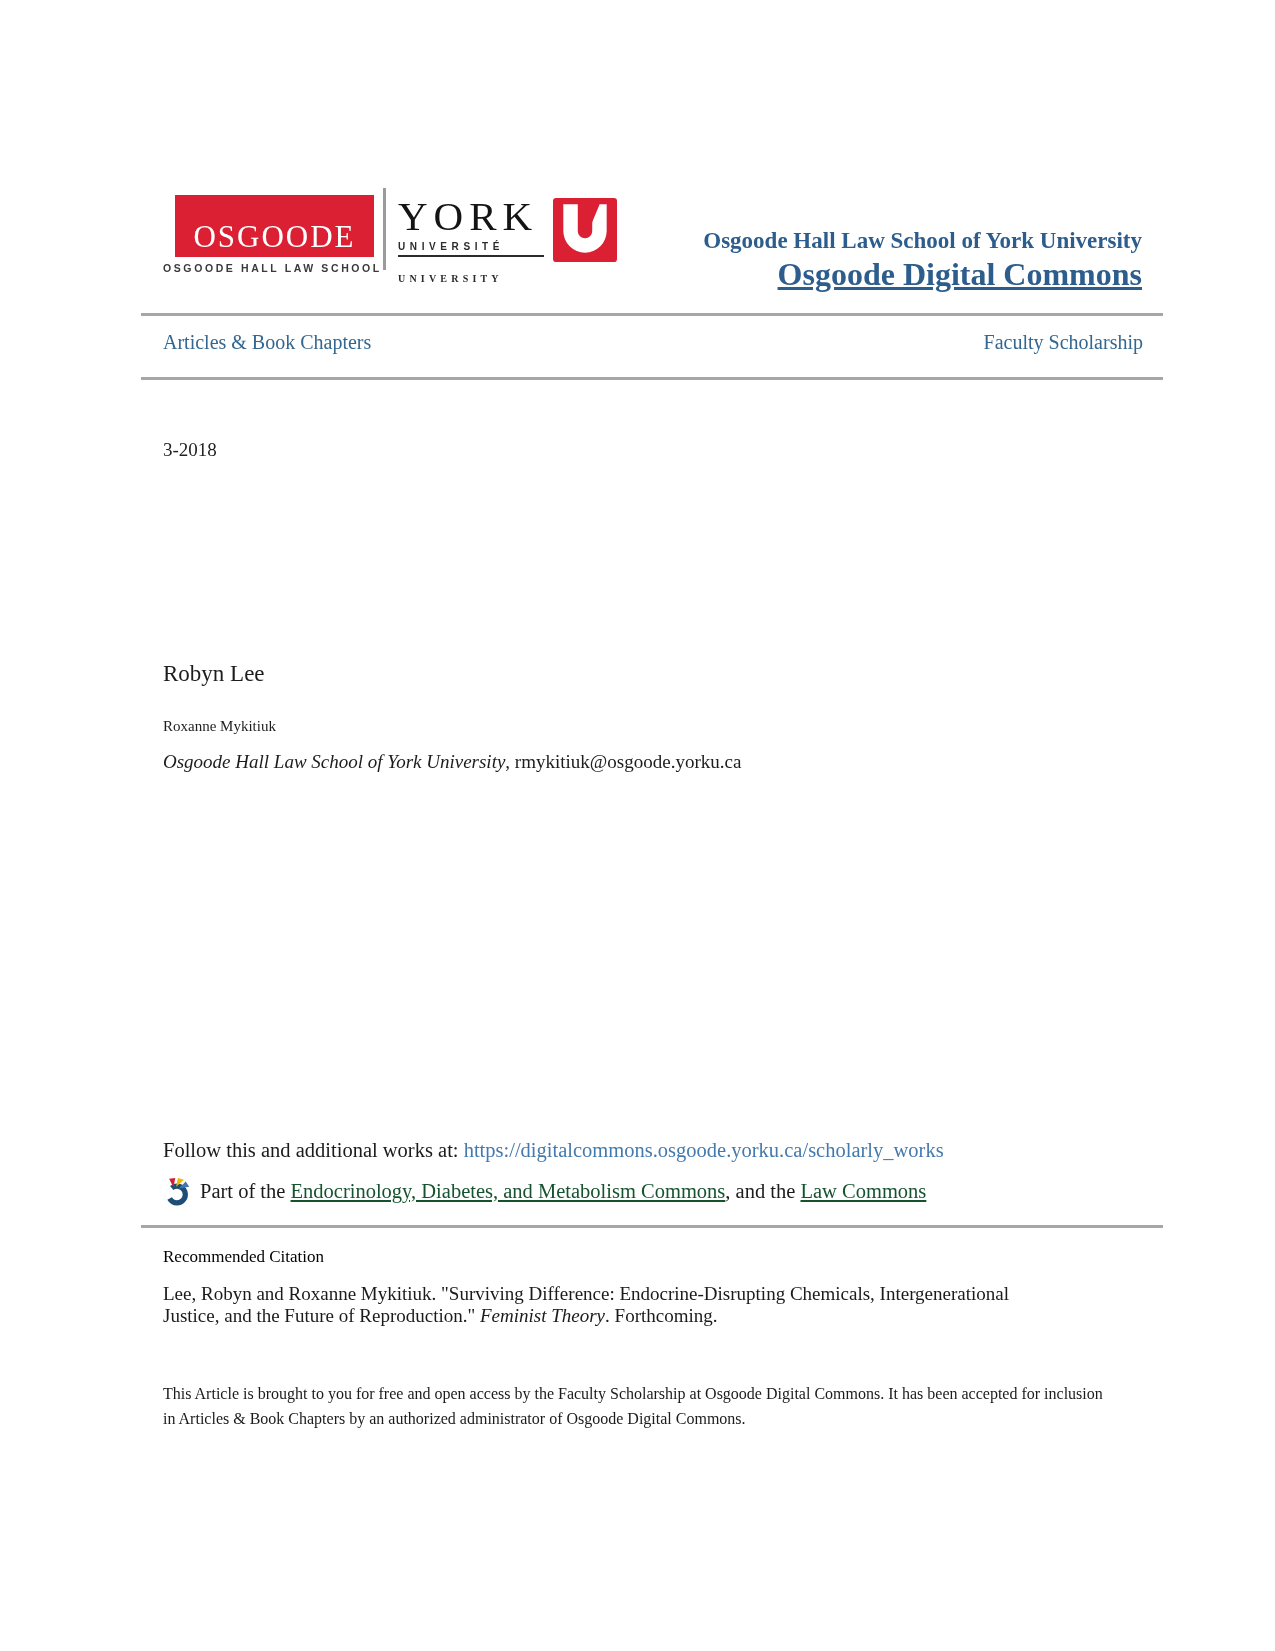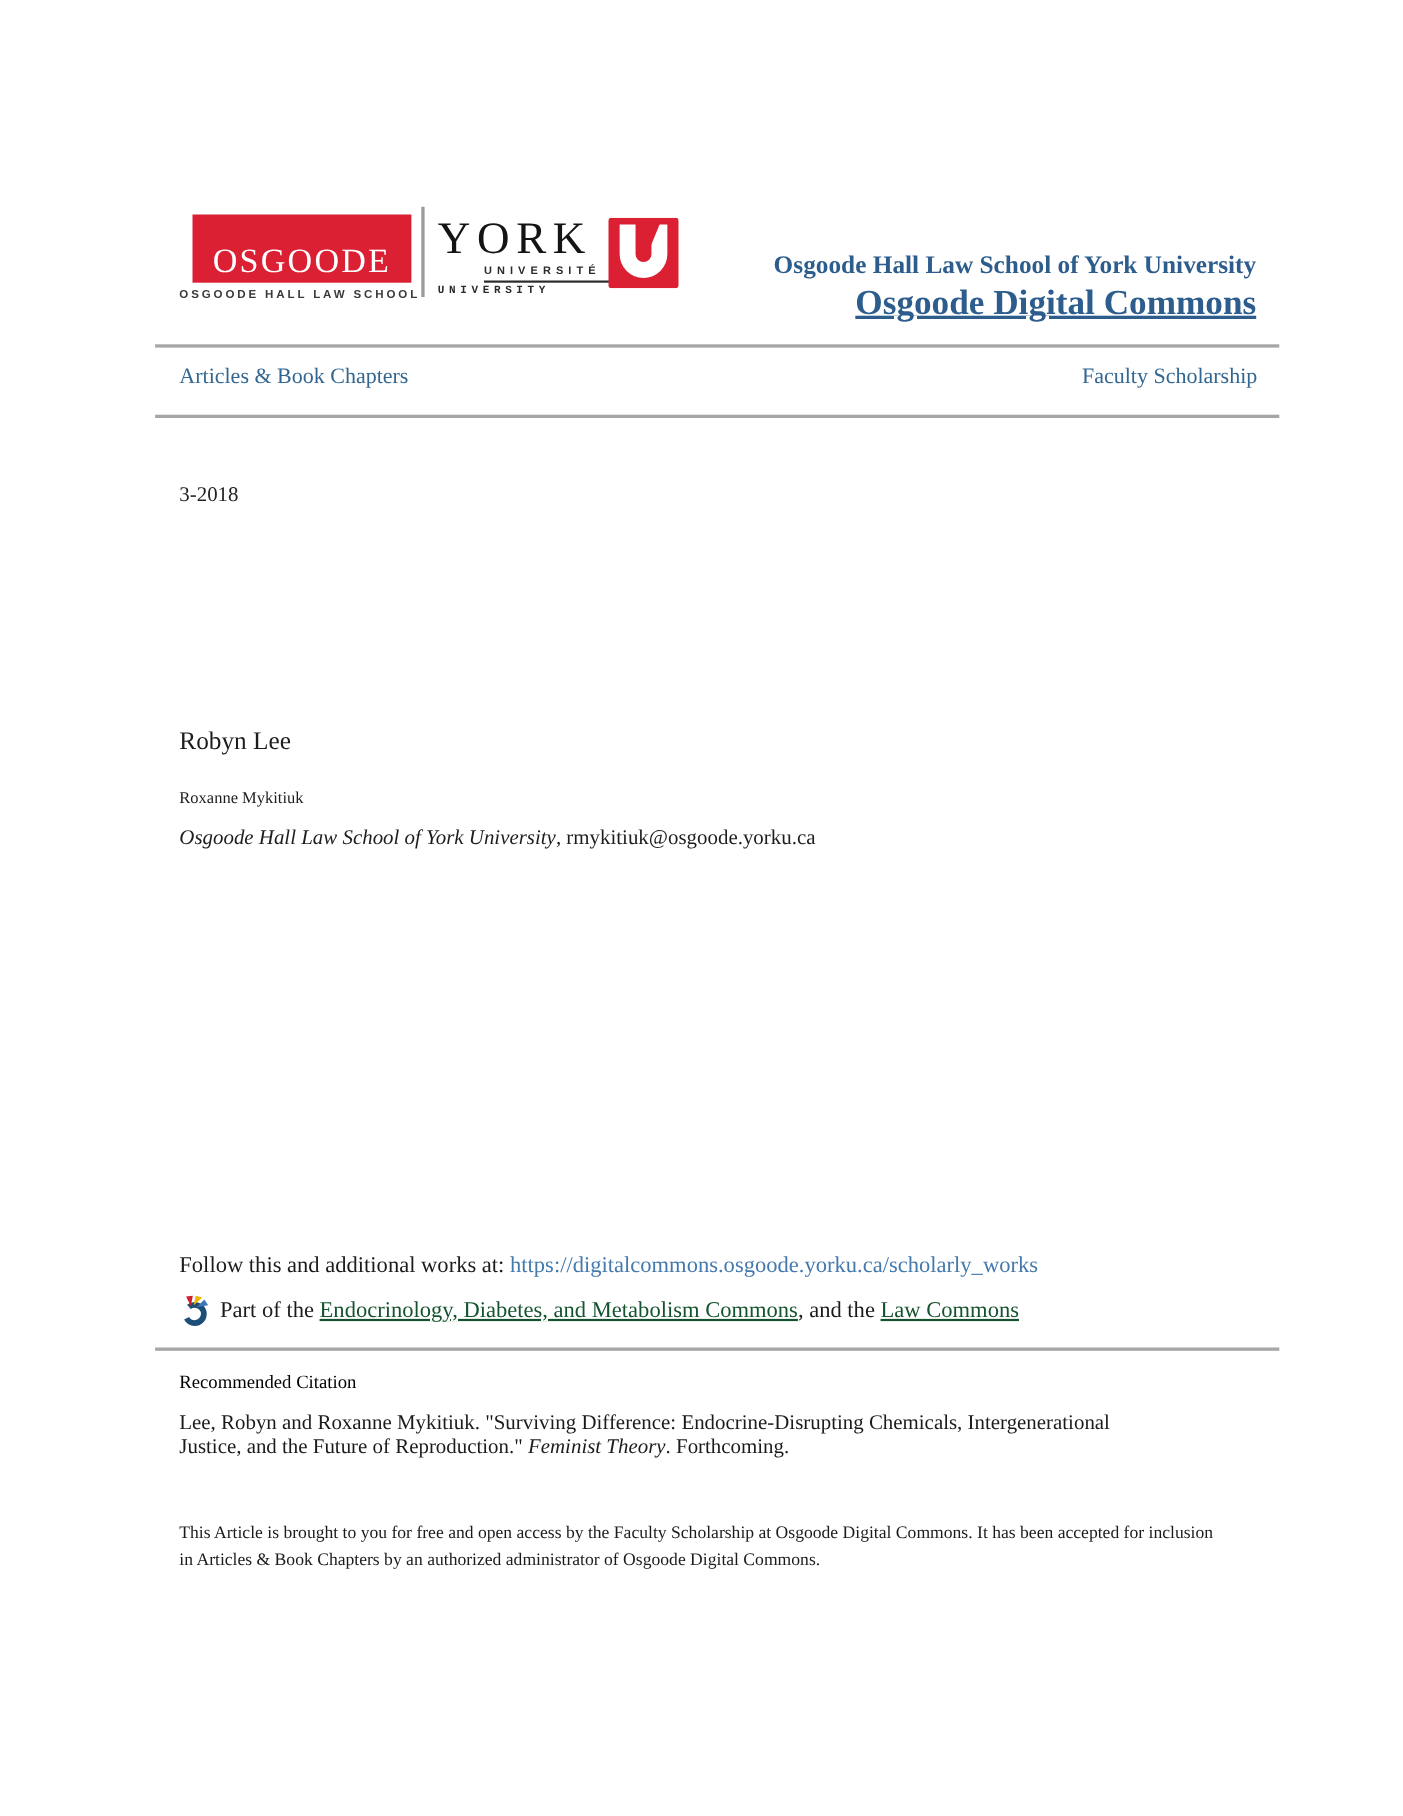--- a/index.html
+++ b/index.html
@@ -14,22 +14,22 @@
                 padding-bottom:5px;font-family:"Liberation Serif",serif;}
   .osgoode-tag{left:163px;top:262px;width:199px;text-align:center;
                font-family:"Liberation Sans",sans-serif;font-weight:bold;
                font-size:10.5px;letter-spacing:2.6px;color:#3a3a3a;white-space:nowrap;}
   .logo-divider{left:383px;top:188px;width:3px;height:82px;background:#9b9b9b;}
   .york-block{left:398px;top:196px;width:148px;}
   .york-word{font-size:41px;line-height:1;letter-spacing:6px;color:#141414;
              font-family:"Liberation Serif",serif;white-space:nowrap;}
   .york-l1{margin-top:4px;font-family:"Liberation Sans",sans-serif;font-weight:bold;
            font-size:10px;letter-spacing:4.6px;color:#2b2b2b;white-space:nowrap;
-           border-bottom:2.5px solid #2b2b2b;padding-bottom:3px;width:146px;margin-left:42px;}
-  .york-l2{margin-top:2px;font-family:Liberation Mono, monospace;font-weight:bold;
+           border-bottom:2.5px solid #2b2b2b;padding-bottom:3px;width:146px;}
+  .york-l2{margin-top:16px;font-family:Liberation Serif, serif;font-weight:bold;
            font-size:10px;letter-spacing:4.2px;color:#2b2b2b;white-space:nowrap;}
   .yorku-mark{left:553px;top:198px;width:64px;height:64px;}
 
   .site-header{right:133px;top:228px;text-align:right;color:#2d5d8c;}
   .site-header-l1{font-weight:bold;font-size:23px;line-height:1.15;}
   .site-header-l2{font-weight:bold;font-size:32px;line-height:1.15;margin-top:2px;text-decoration:underline;}
 
   
   .rule{left:141px;width:1022px;height:3px;background:#a6a6a6;}
   .rule1{top:313px;} .rule2{top:377px;} .rule3{top:1225px;}

